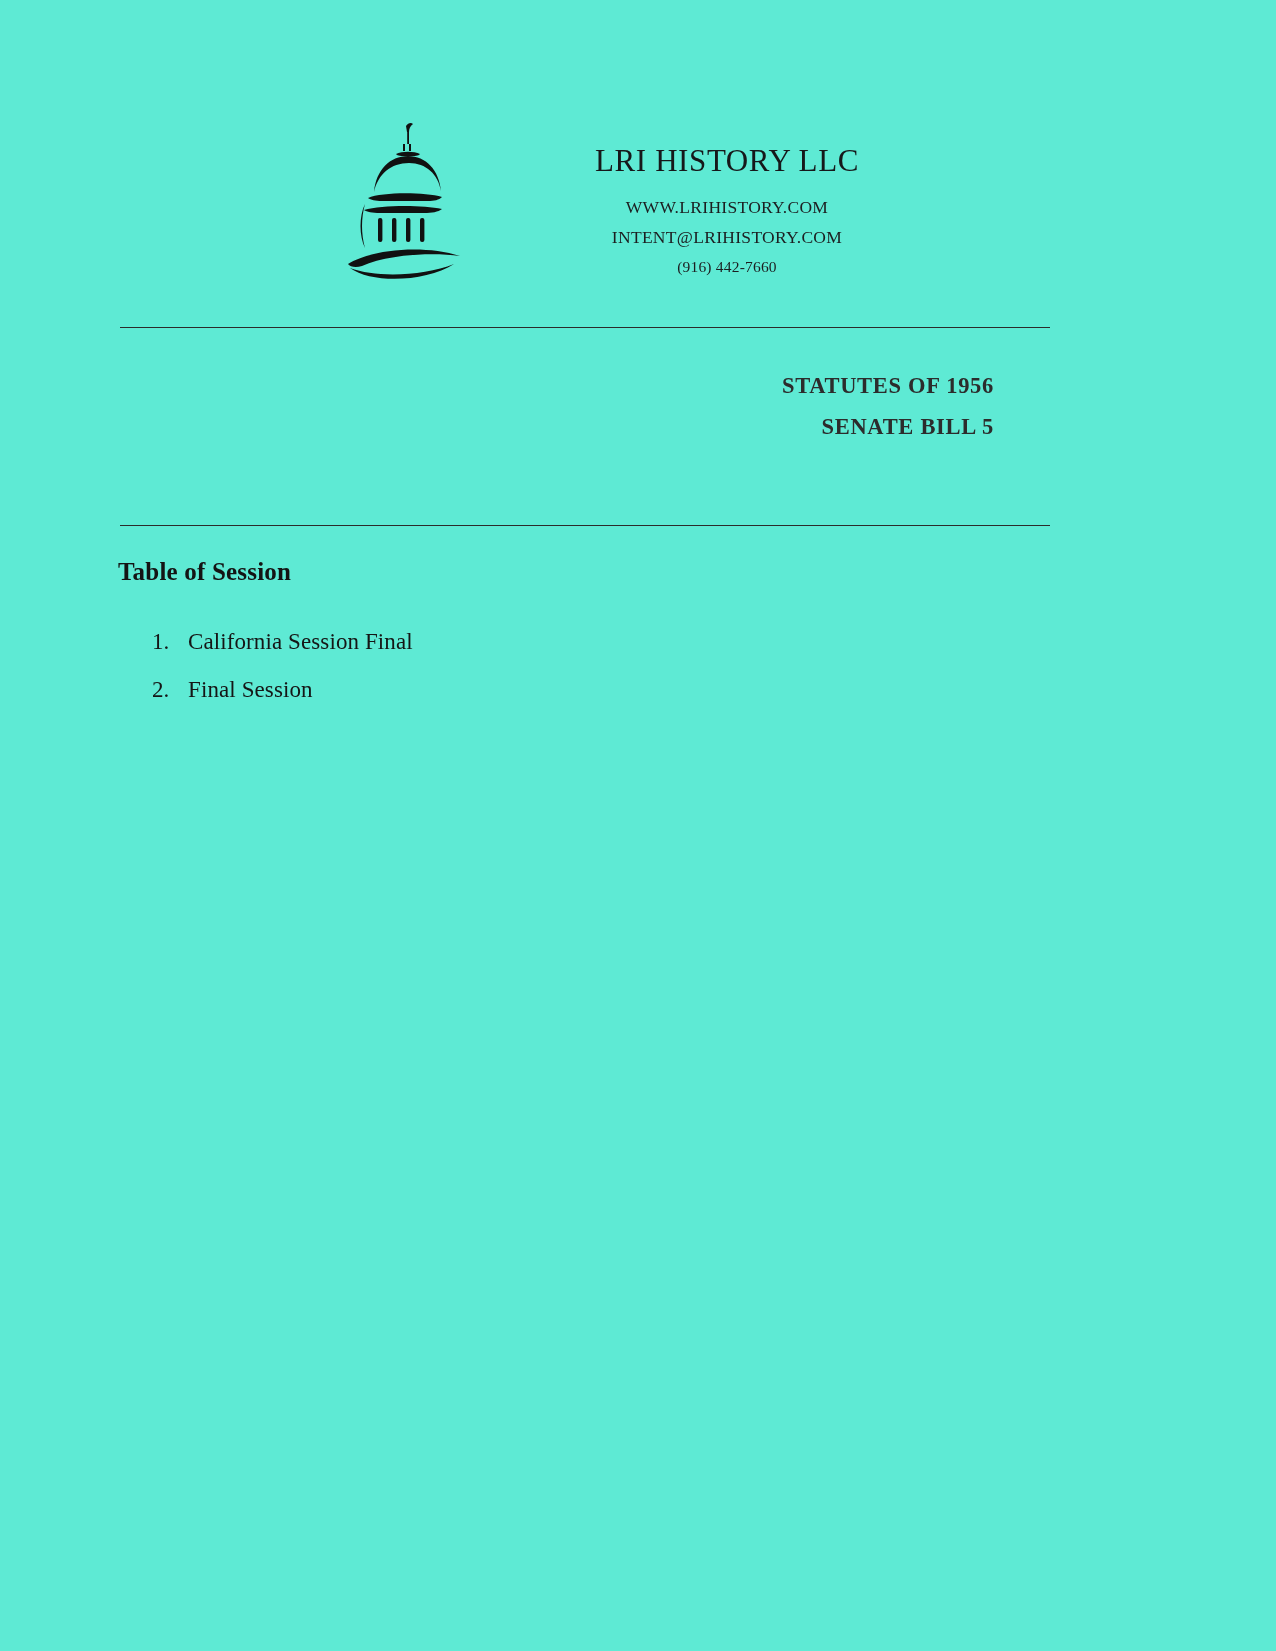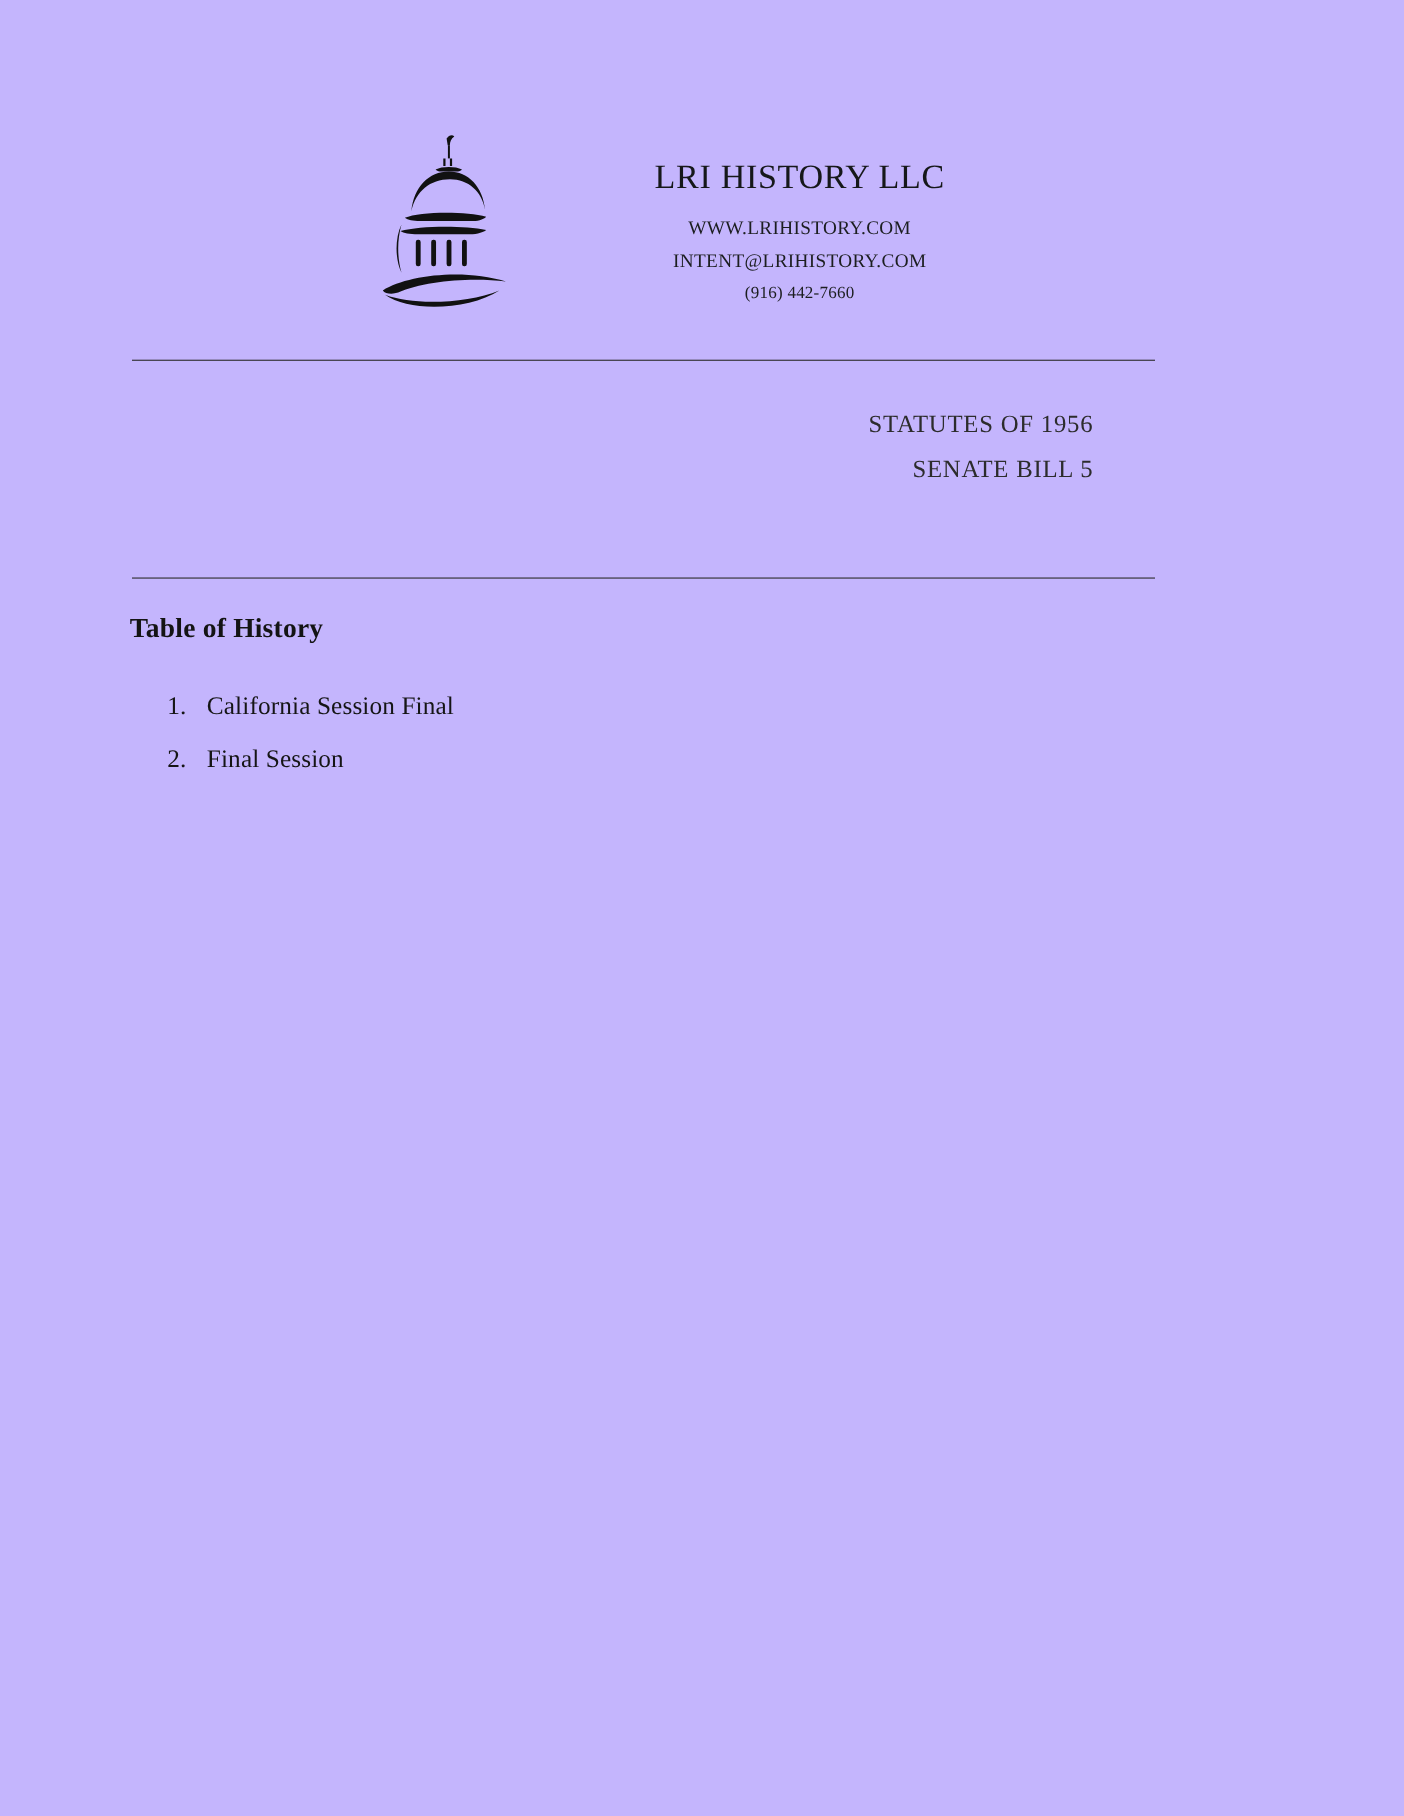--- a/index.html
+++ b/index.html
@@ -11,21 +11,21 @@
     width: 1276px;
     height: 1651px;
     font-family: "Liberation Serif", serif;
     color: #1a1a1a;
     position: relative;
     overflow: hidden;
   }
   .page {
     position: absolute;
     inset: 0;
-    background: #c4b5fd;
+    background: #5eead4;
   }
 
   
   .letterhead {
     position: absolute;
     left: 0;
     right: 0;
     top: 118px;
     display: flex;
     justify-content: center;
@@ -81,21 +81,21 @@
   .titleblock {
     position: absolute;
     left: 120px;
     width: 874px;
     top: 365px;
     text-align: right;
     color: #2c2c2c;
   }
   .titleblock div {
     font-size: 22.5px;
-    font-weight: normal;
+    font-weight: bold;
     letter-spacing: 0.7px;
     line-height: 1.83;
     white-space: pre;
   }
 
   
   .toc-heading {
     position: absolute;
     left: 118px;
     top: 558px;
@@ -180,21 +180,21 @@
 
   <div class="rule rule-top"></div>
 
   <div class="titleblock">
     <div>STATUTES OF 1956</div>
     <div>SENATE BILL 5</div>
   </div>
 
   <div class="rule rule-bottom"></div>
 
-  <div class="toc-heading">Table of History</div>
+  <div class="toc-heading">Table of Session</div>
 
   <ol class="toc">
     <li>
       <span>California Session Final</span>
     </li>
     <li>
       <span>Final Session</span>
     </li>
   </ol>
 

